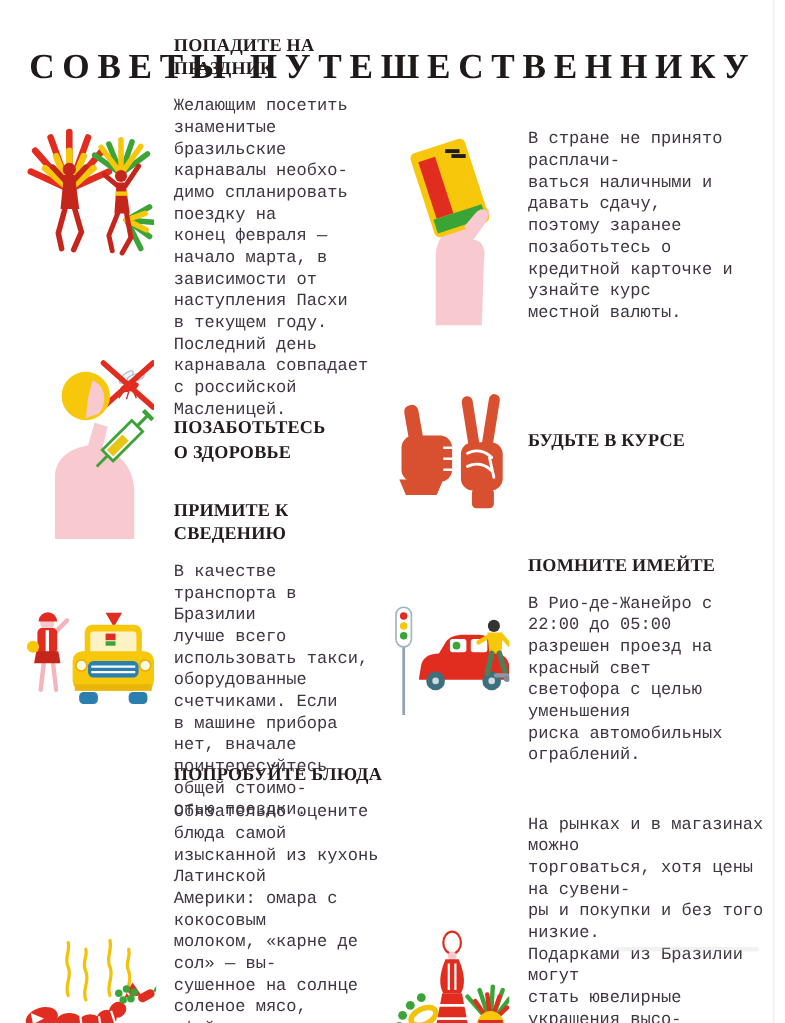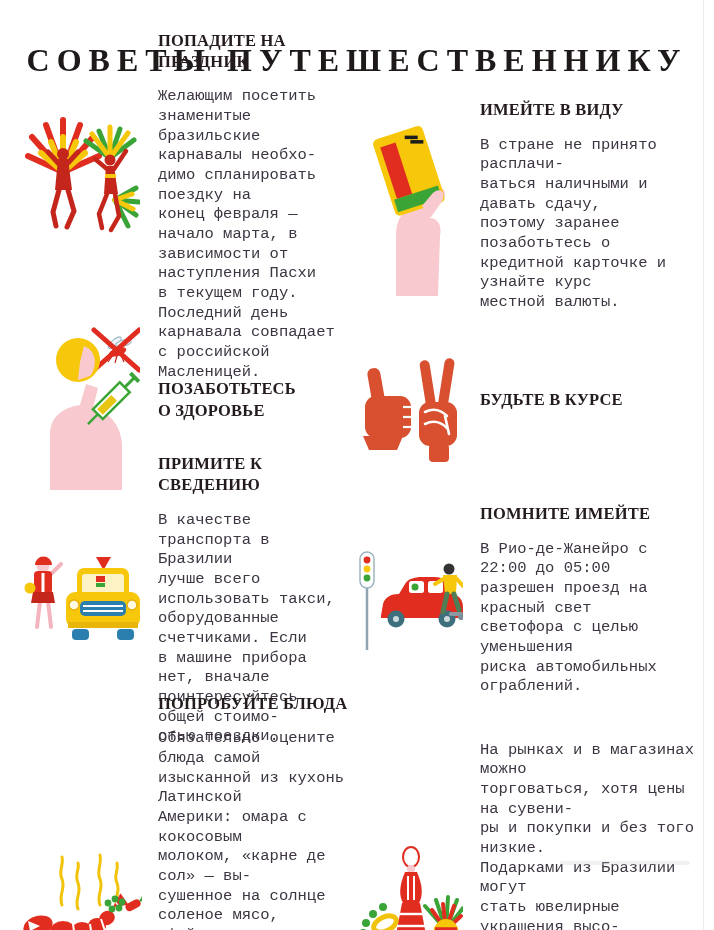--- a/index.html
+++ b/index.html
@@ -156,21 +156,20 @@
           <rect x="30" y="16" width="52" height="80" rx="5" fill="#f6c70b"></rect>
           <rect x="36" y="25" width="16" height="54" fill="#e02d1f"></rect>
           <rect x="33" y="79" width="46" height="13" fill="#3aa437"></rect>
           <rect x="62" y="23" width="13" height="3.5" fill="#1d1d1d" transform="rotate(18 68 25)"></rect>
           <rect x="66" y="29" width="13" height="3.5" fill="#1d1d1d" transform="rotate(18 72 31)"></rect>
         </g>
         <path d="M68,92 L78,80 C85,72 93,78 88,87 L77,103 Z" fill="#f8c9cf"></path>
       </svg>
     </div>
     <div class="text-box">
-      <h2 class="sec-title">ИМЕЙТЕ В ВИДУ</h2>
       <p class="sec-body">В стране не принято расплачи-
 ваться наличными и давать сдачу,
 поэтому заранее позаботьтесь о
 кредитной карточке и узнайте курс
 местной валюты.</p>
     </div>
   </div>
 
   <div class="cell cell-left">
     <div class="icon-box">

